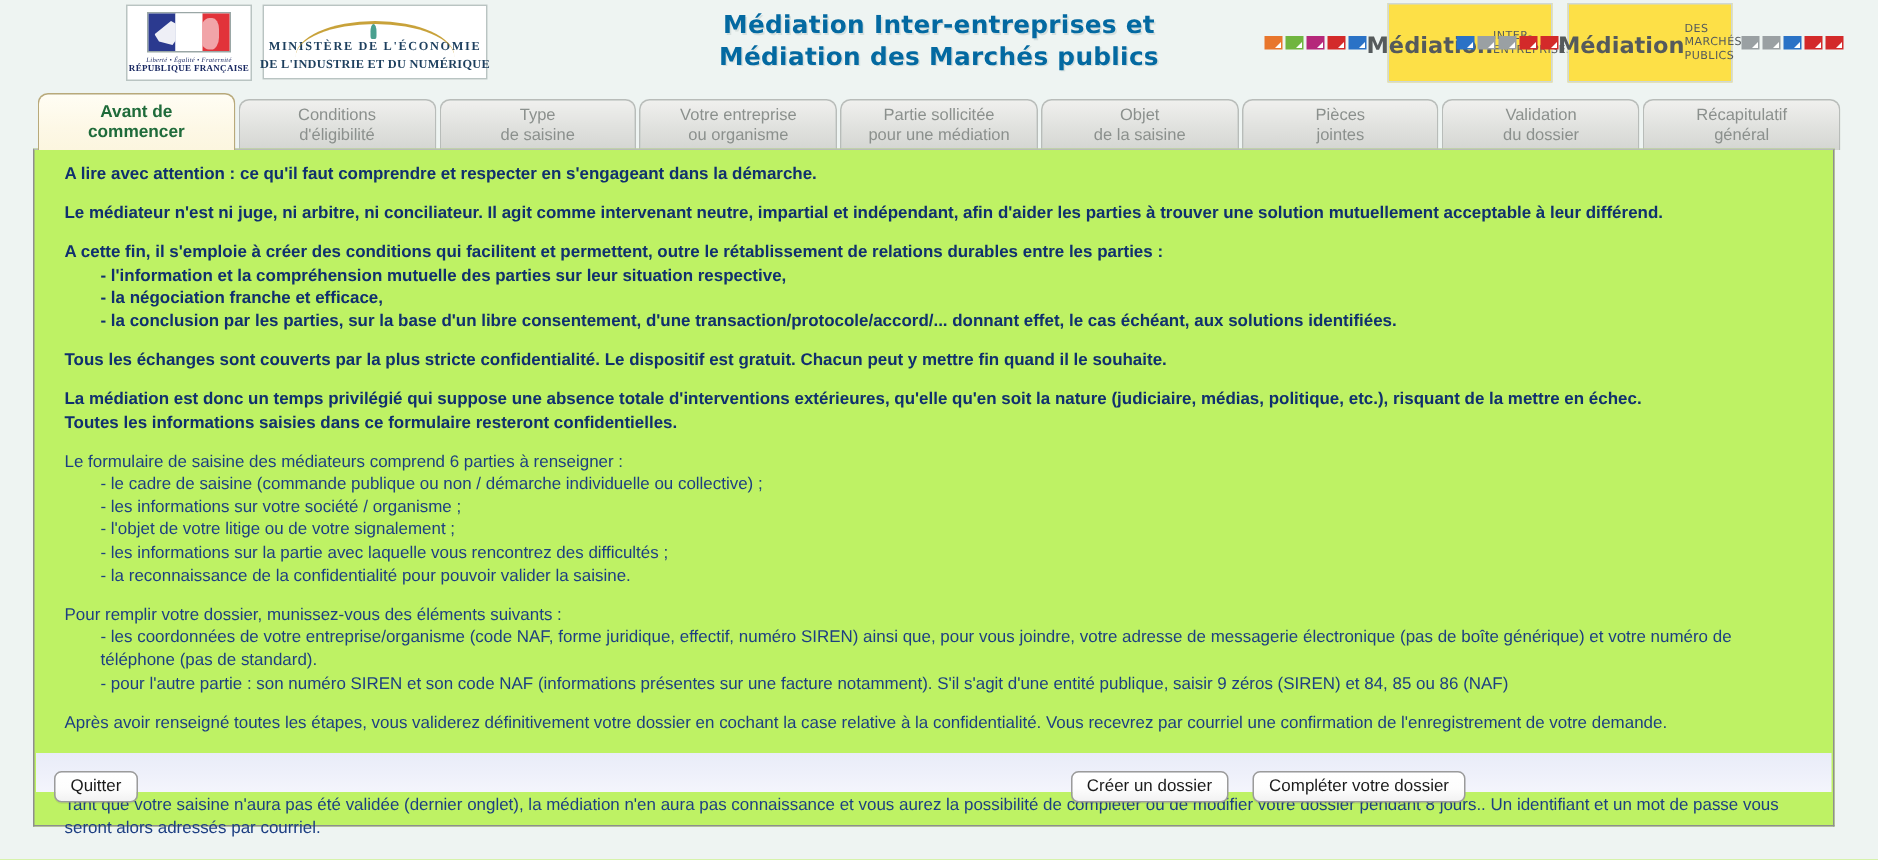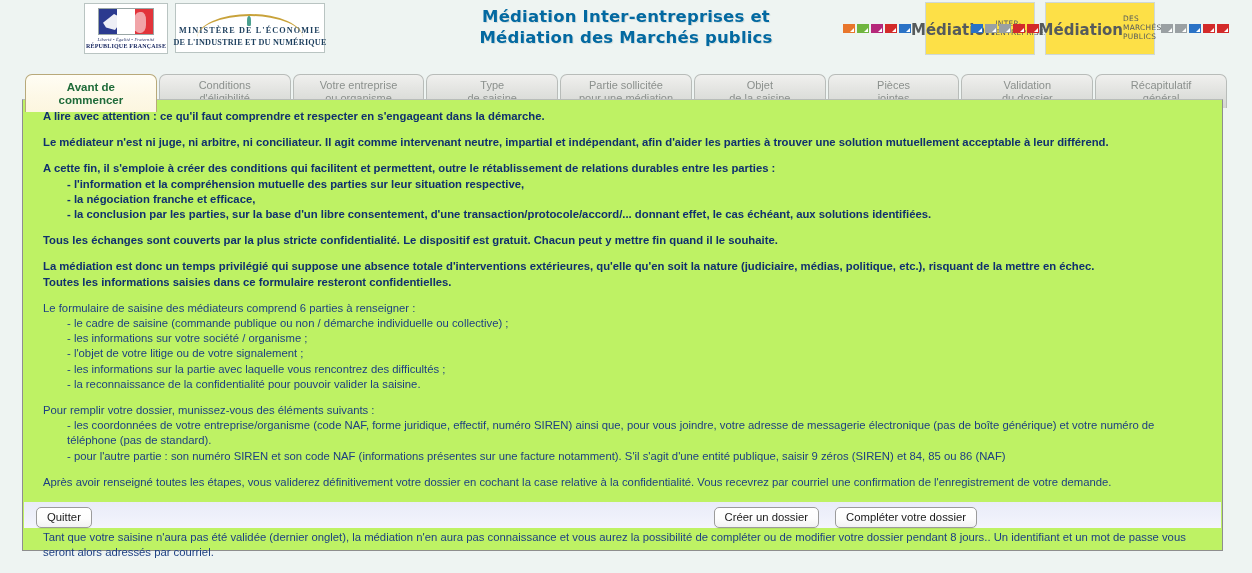--- a/index.html
+++ b/index.html
@@ -80,22 +80,22 @@
   .sq:after {
     content:""; position:absolute; right:1px; bottom:1px;
     width:0; height:0; border-style:solid;
     border-width:0 0 4px 4px; border-color:transparent transparent #ffffff transparent;
   }
   .med-word { font-family:"DejaVu Sans", sans-serif; font-size:15px; font-weight:bold; color:#555a5c; line-height:18px; margin:2px 0 0; }
   .med-sub { font-family:"DejaVu Sans", sans-serif; font-size:7.4px; color:#555a5c; letter-spacing:.3px; margin-bottom:2px; }
 
   
   .tabbar {
-    position:absolute; top:74px; left:25px; right:25px;
-    height:38px; display:flex; gap:2px;
+    position:absolute; top:62px; left:25px; right:25px;
+    height:38px; display:flex; align-items:flex-end; gap:2px;
   }
   .tab {
     flex:1; height:34px;
     border:1px solid #b8bcb9;
     border-bottom:none;
     border-radius:7px 7px 0 0;
     background:linear-gradient(to bottom,#f0f0ee 0%,#e2e3e0 48%,#d4d6d2 100%);
     display:flex; flex-direction:column; align-items:center; justify-content:center;
     font-size:11px; color:#8b908d; line-height:13px; text-align:center;
     cursor:pointer; white-space:nowrap;
@@ -130,22 +130,22 @@
     text-align:center; line-height:12px;
     vertical-align:-3px; margin:0 2px;
     font-family:"DejaVu Sans", sans-serif;
   }
 
   
   .btnbar {
     position:absolute; left:1px; right:1px; bottom:22px;
     height:26px;
     background:linear-gradient(to bottom,#e9ecf8 0%,#eef0fa 50%,#f4f5fc 100%);
-    display:flex; align-items:flex-end;
-    padding:0 12px;
+    display:flex; align-items:flex-start;
+    padding:12px 12px;
   }
   .btn {
     background:linear-gradient(to bottom,#ffffff 0%,#fdfdfd 55%,#f2f2f2 100%);
     border:1px solid #9b9b9b;
     border-radius:5px;
     font-size:11.3px; color:#1a1a1a;
     font-family:"Liberation Sans", sans-serif;
     padding:2px 10px 3px;
     cursor:pointer; line-height:14px;
     box-shadow:0 1px 0 rgba(0,0,0,.06);
@@ -221,26 +221,26 @@
 <div class="tabbar" id="tabbar">
     <div class="tab active">
       <div>Avant de</div>
       <div>commencer</div>
     </div>
     <div class="tab">
       <div>Conditions</div>
       <div>d'éligibilité</div>
     </div>
     <div class="tab">
+      <div>Type</div>
+      <div>de saisine</div>
+    </div>
+    <div class="tab">
       <div>Votre entreprise</div>
       <div>ou organisme</div>
-    </div>
-    <div class="tab">
-      <div>Type</div>
-      <div>de saisine</div>
     </div>
     <div class="tab">
       <div>Partie sollicitée</div>
       <div>pour une médiation</div>
     </div>
     <div class="tab">
       <div>Objet</div>
       <div>de la saisine</div>
     </div>
     <div class="tab">

